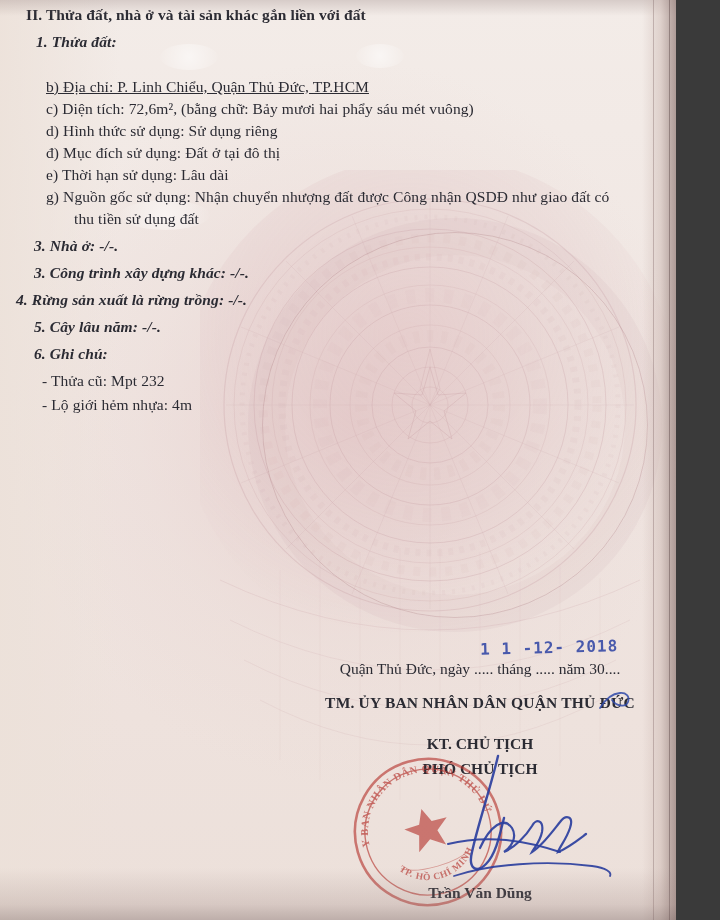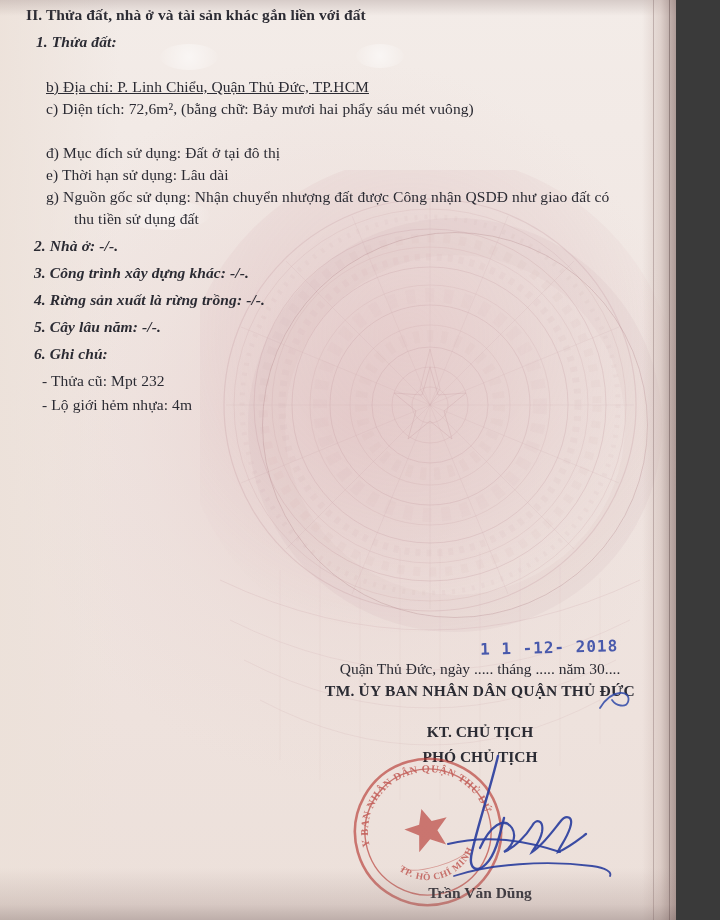--- a/index.html
+++ b/index.html
@@ -132,21 +132,21 @@
     position: absolute;
     left: 300px;
     top: 660px;
     width: 360px;
     text-align: center;
     font-size: 15.5px;
   }
   .sign-line1 { white-space: nowrap; }
   .sign-bold {
     font-weight: bold;
-    margin-top: 4px;
+    margin-top: 16px;
     letter-spacing: 0.2px;
     text-align: center;
   }
   .sign-bold2 {
     font-weight: bold;
     margin-top: 23px;
   }
   .sign-bold3 {
     font-weight: bold;
     margin-top: 7px;
@@ -291,28 +291,29 @@
 
   <div class="content">
 
     <div class="line h-section">II. Thửa đất, nhà ở và tài sản khác gắn liền với đất</div>
 
     <div class="line sub-head" style="left:36px; top:33px;">1. Thửa đất:</div>
 
 
     <div class="line item" style="left:46px; top:78px;text-decoration:underline;">b) Địa chỉ:  P. Linh Chiểu, Quận Thủ Đức, TP.HCM</div>
     <div class="line item" style="left:46px; top:100px;">c) Diện tích:      72,6m², (bằng chữ: Bảy mươi hai phẩy sáu mét vuông)</div>
+    <div class="line item" style="left:46px; top:122px;">d) Hình thức sử dụng:   Sử dụng riêng</div>
     <div class="line item" style="left:46px; top:144px;">đ) Mục đích sử dụng:  Đất ở tại đô thị</div>
     <div class="line item" style="left:46px; top:188px;">g) Nguồn gốc sử dụng: Nhận chuyển nhượng đất được Công nhận QSDĐ như giao đất có</div>
     <div class="line item" style="left:46px; top:166px;">e) Thời hạn sử dụng:  Lâu dài</div>
     <div class="line item" style="left:74px; top:210px;">thu tiền sử dụng đất</div>
 
-    <div class="line sub-head" style="left:34px; top:237px;">2. Nhà ở:  -/-.</div>
+    <div class="line sub-head" style="left:34px; top:237px;">3. Nhà ở:  -/-.</div>
     <div class="line sub-head" style="left:34px; top:264px;">3. Công trình xây dựng khác: -/-.</div>
-    <div class="line sub-head" style="left:34px; top:291px;">4. Rừng sản xuất là rừng trồng: -/-.</div>
+    <div class="line sub-head" style="left:16px; top:291px;">4. Rừng sản xuất là rừng trồng: -/-.</div>
     <div class="line sub-head" style="left:34px; top:318px;">5. Cây lâu năm:  -/-.</div>
     <div class="line sub-head" style="left:34px; top:345px;">6. Ghi chú:</div>
 
     <div class="line item" style="left:42px; top:372px;">- Thửa cũ: Mpt 232</div>
     <div class="line item" style="left:42px; top:396px;">- Lộ giới hẻm nhựa: 4m</div>
 
   </div>
 
   <div class="date-stamp">1 1 -12- 2018</div>
 

